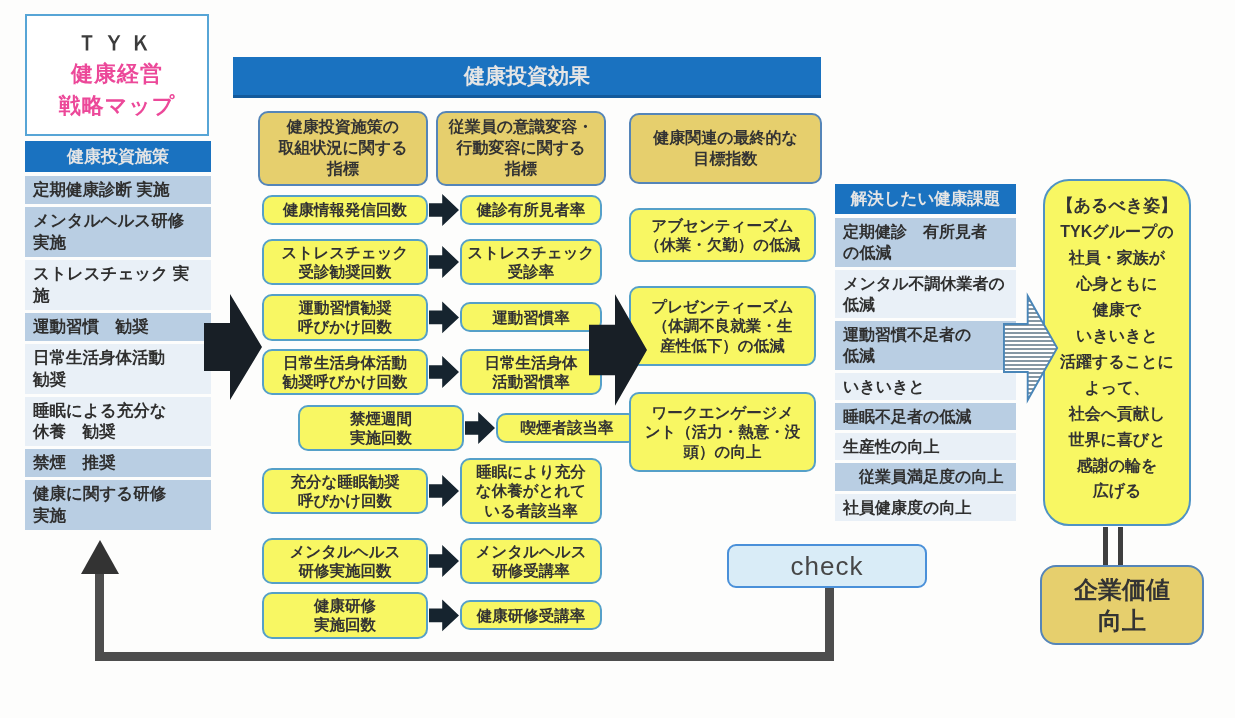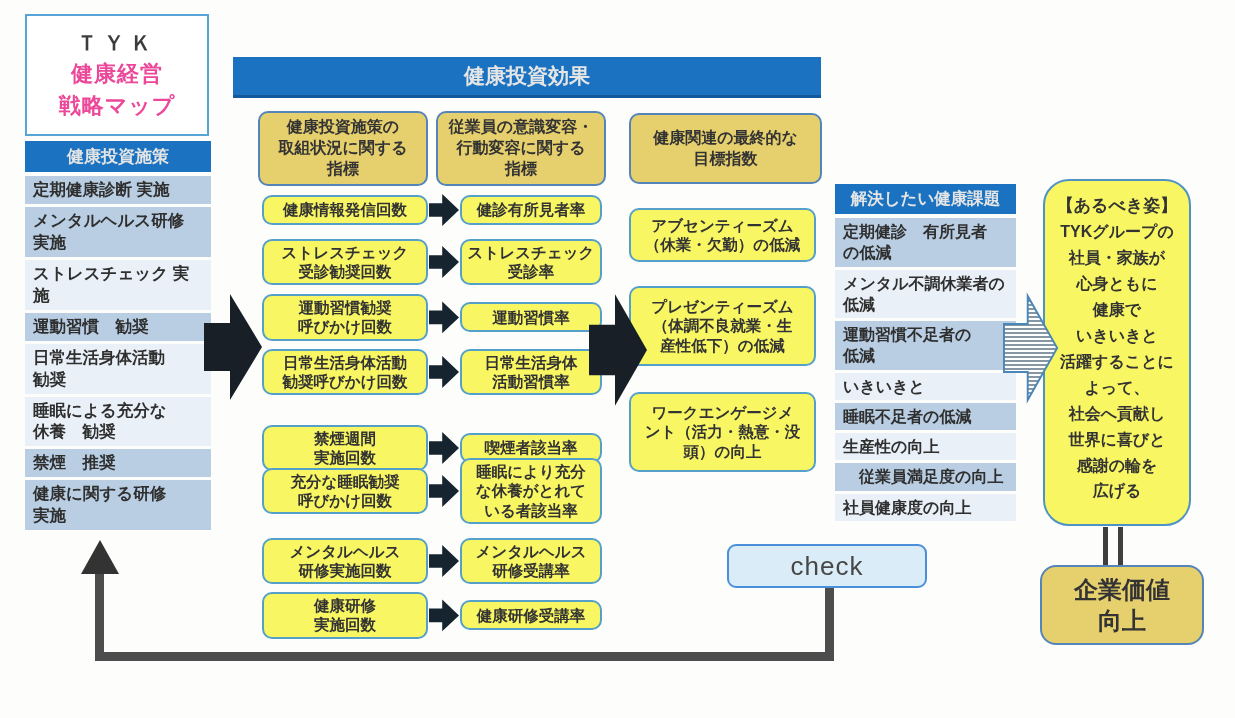--- a/index.html
+++ b/index.html
@@ -142,21 +142,21 @@
     <div class="ybox metric">
         <span class="pre">日常生活身体活動
 勧奨呼びかけ回数</span>
       </div>
     <div class="small-arrow"></div>
     <div class="ybox outcome">
         <span class="pre">日常生活身体
 活動習慣率</span>
       </div>
   </div>
-  <div class="abs pair-row" style="top:424px;min-height:48px;">
+  <div class="abs pair-row" style="top:404px;min-height:48px;margin-left:36px;">
     <div class="ybox metric">
         <span class="pre">禁煙週間
 実施回数</span>
       </div>
     <div class="small-arrow"></div>
     <div class="ybox outcome">
         <span class="pre">喫煙者該当率</span>
       </div>
   </div>
   <div class="abs pair-row" style="top:458px;min-height:66px;">

